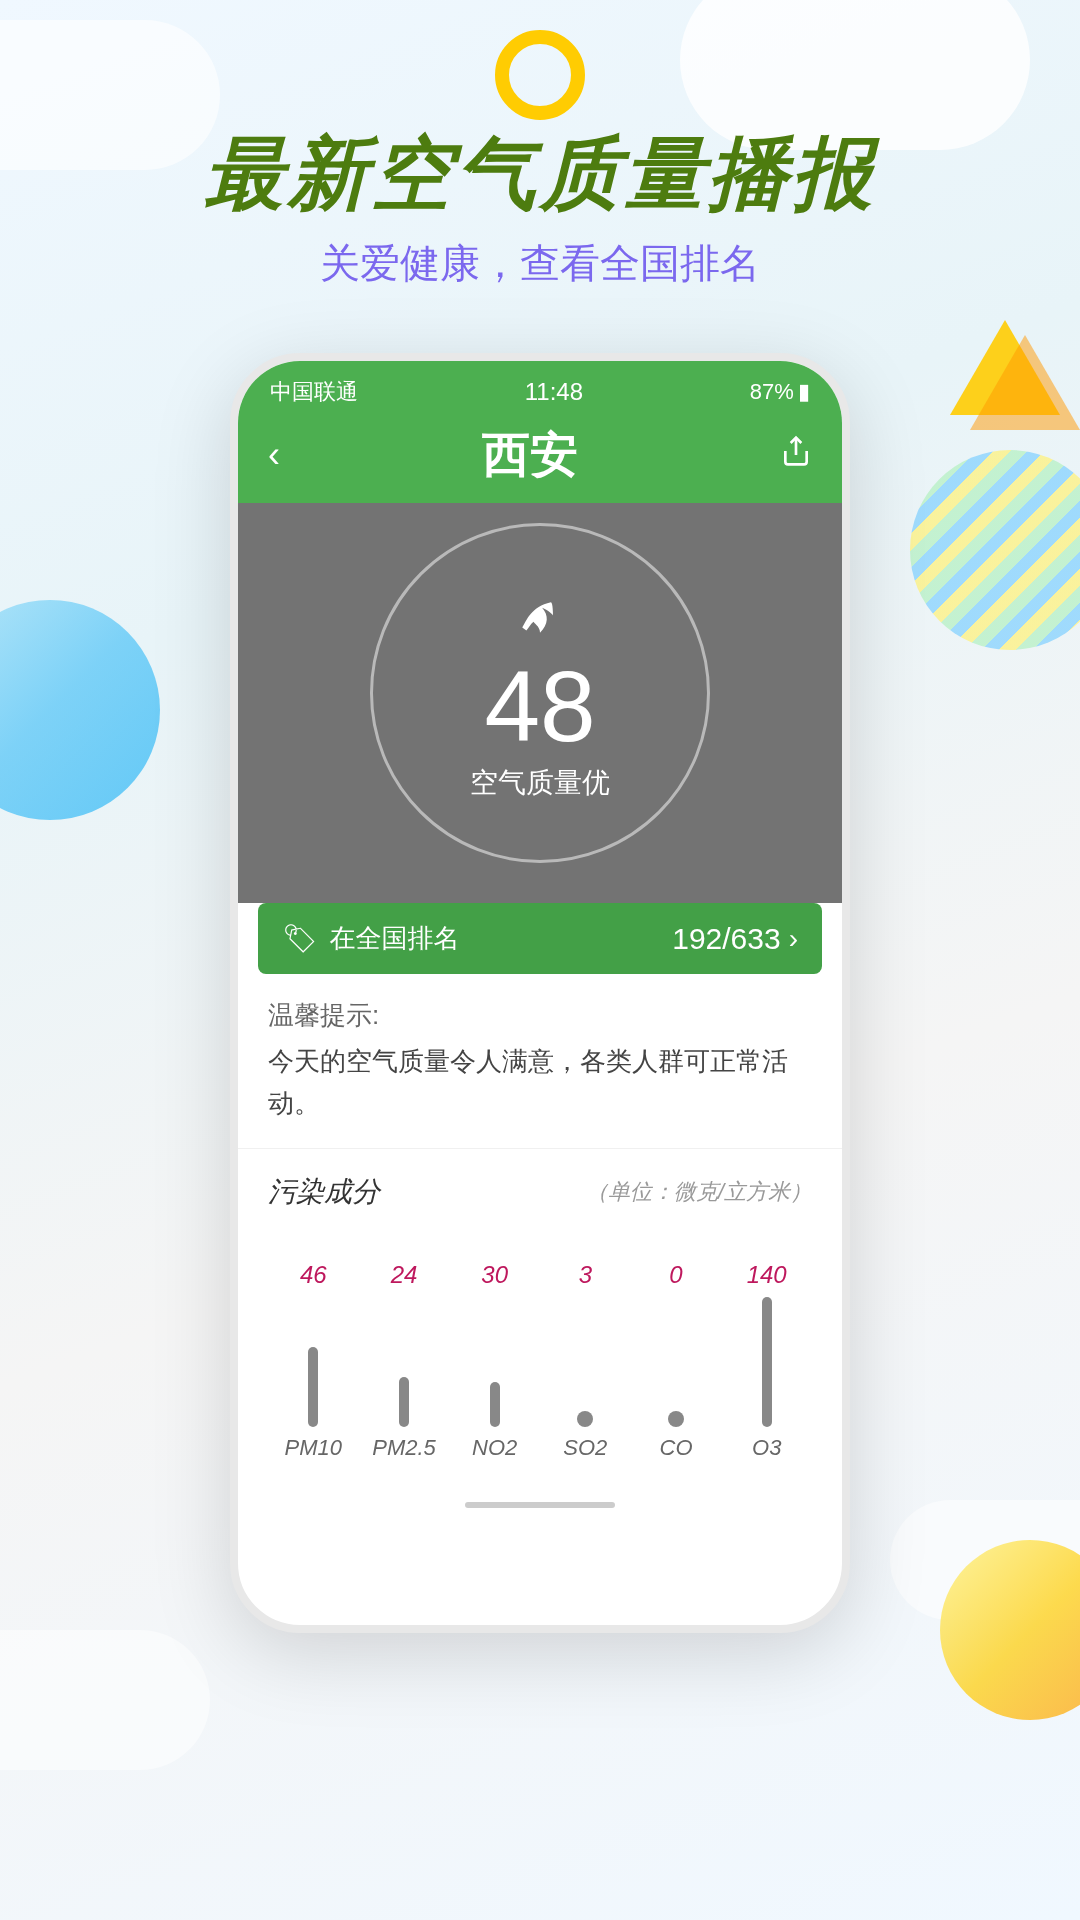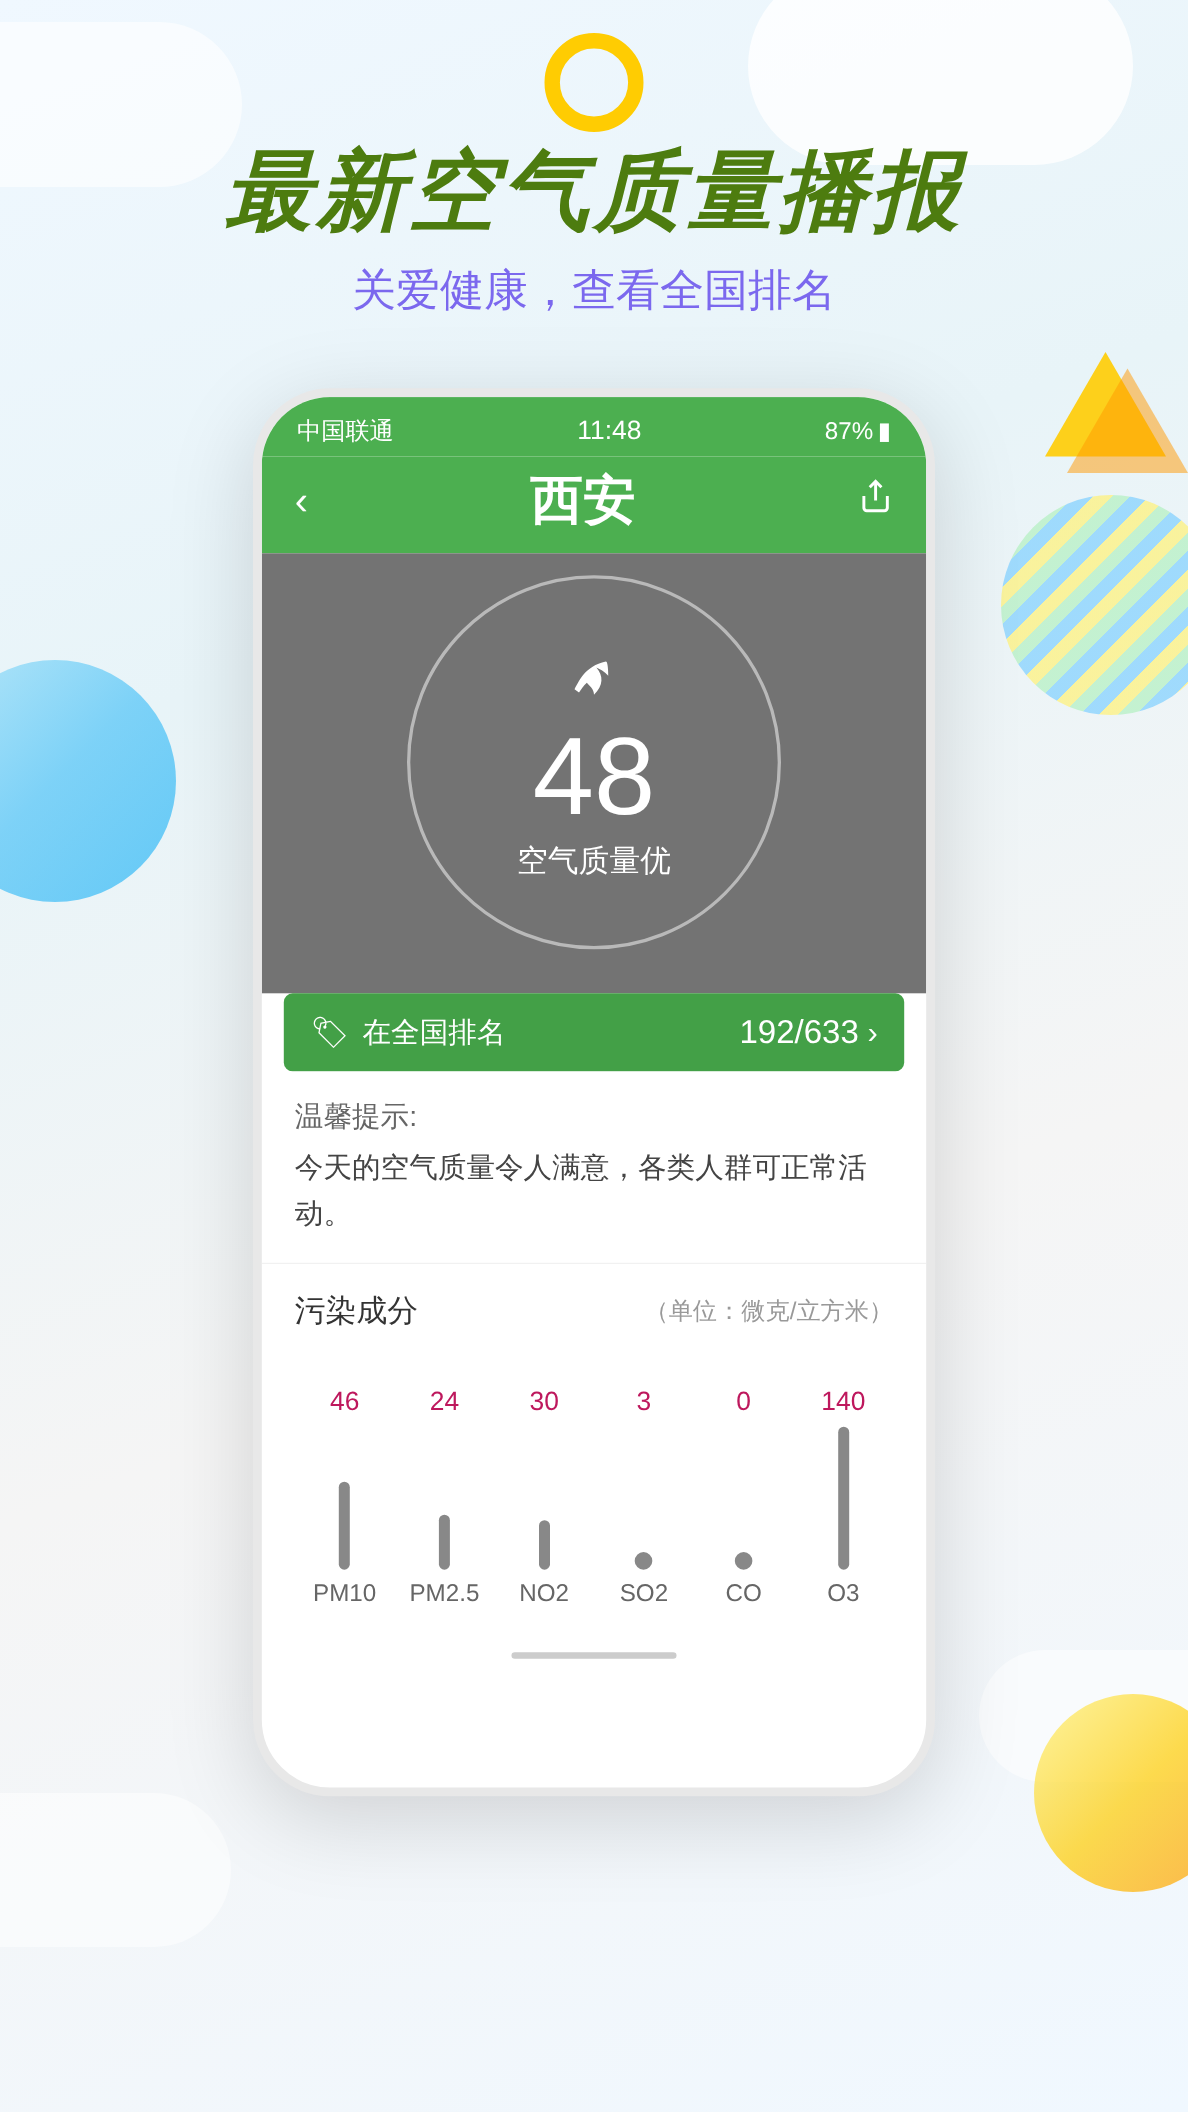--- a/index.html
+++ b/index.html
@@ -305,20 +305,21 @@
     }
     .tip-text {
       font-size: 26px;
       color: #444;
       line-height: 1.6;
     }
 
     
     .poll-section {
       padding: 24px 30px;
+      font-style: italic;
     }
     .poll-header {
       display: flex;
       justify-content: space-between;
       align-items: center;
       margin-bottom: 30px;
     }
     .poll-title {
       font-size: 28px;
       color: #333;

